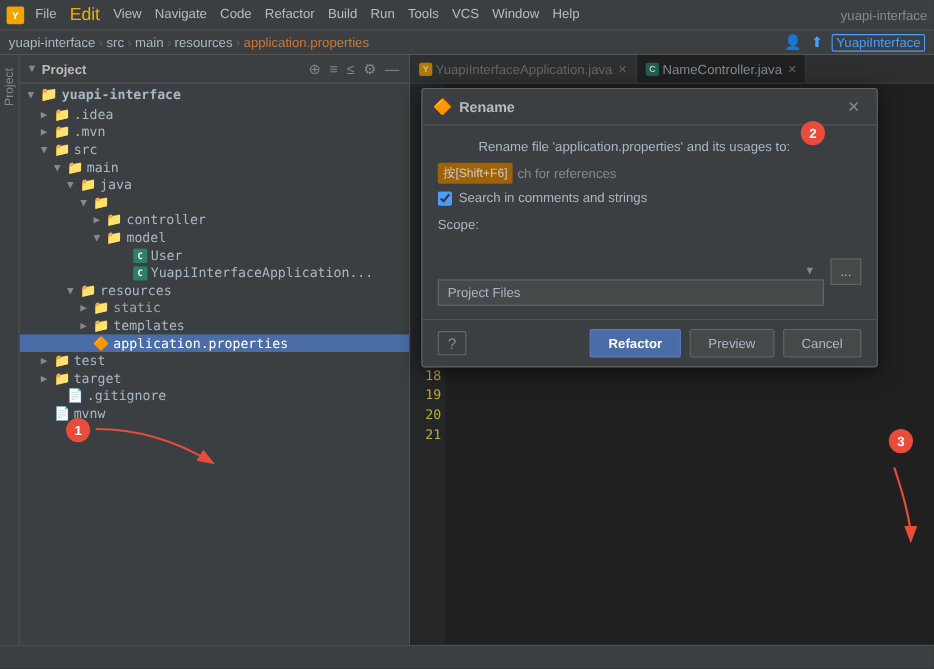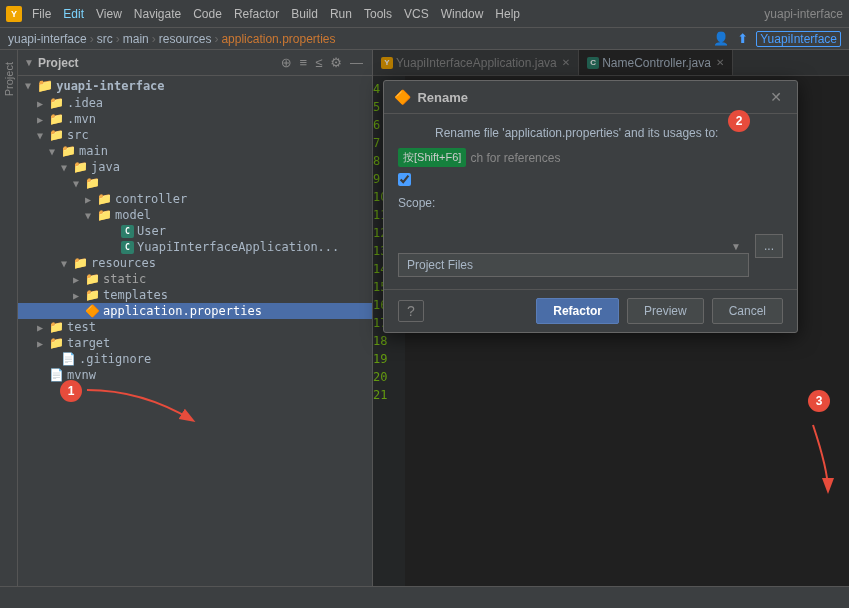--- a/index.html
+++ b/index.html
@@ -11,21 +11,21 @@
     ::-webkit-scrollbar-track { background: #3c3f41; }
     ::-webkit-scrollbar-thumb { background: #555; border-radius: 4px; }
   </style>
 </head>
 <body>
 
 <div style="background:#3c3f41; height:28px; display:flex; align-items:center; padding:0 6px; border-bottom:1px solid #555; gap:4px;">
   <div style="width:16px;height:16px;background:#f0a500;border-radius:2px;display:flex;align-items:center;justify-content:center;font-size:9px;color:#fff;font-weight:bold;">Y</div>
   <div style="display:flex;gap:0;">
     <span style="padding:2px 6px;color:#bbbbbb;cursor:pointer;font-size:12px;">File</span>
-    <span style="padding:2px 6px;color:#7dd3fc;cursor:pointer;font-size:12px;">Edit</span>
+    <span style="padding:2px 6px;color:#eab308;cursor:pointer;font-size:16px;">Edit</span>
     <span style="padding:2px 6px;color:#bbbbbb;cursor:pointer;font-size:12px;">View</span>
     <span style="padding:2px 6px;color:#bbbbbb;cursor:pointer;font-size:12px;">Navigate</span>
     <span style="padding:2px 6px;color:#bbbbbb;cursor:pointer;font-size:12px;">Code</span>
     <span style="padding:2px 6px;color:#bbbbbb;cursor:pointer;font-size:12px;">Refactor</span>
     <span style="padding:2px 6px;color:#bbbbbb;cursor:pointer;font-size:12px;">Build</span>
     <span style="padding:2px 6px;color:#bbbbbb;cursor:pointer;font-size:12px;">Run</span>
     <span style="padding:2px 6px;color:#bbbbbb;cursor:pointer;font-size:12px;">Tools</span>
     <span style="padding:2px 6px;color:#bbbbbb;cursor:pointer;font-size:12px;">VCS</span>
     <span style="padding:2px 6px;color:#bbbbbb;cursor:pointer;font-size:12px;">Window</span>
     <span style="padding:2px 6px;color:#bbbbbb;cursor:pointer;font-size:12px;">Help</span>
@@ -226,21 +226,21 @@
         <span style="color:#888; font-size:10px; margin-left:2px; cursor:pointer;">✕</span>
       </div>
       <div style="display:flex; align-items:center; padding:0 8px; gap:3px; cursor:pointer; font-size:12px; color:#a9b7c6; border-right:1px solid #555; background:#2b2b2b;">
         <span style="background:#2d7e6a; color:white; border-radius:2px; width:12px; height:12px; display:inline-flex; align-items:center; justify-content:center; font-size:8px; font-weight:bold;">C</span>
         <span>NameController.java</span>
         <span style="color:#888; font-size:10px; margin-left:2px; cursor:pointer;">✕</span>
       </div>
     </div>
 
     <div style="flex:1; display:flex; overflow:hidden;">
-      <div style="width:32px; background:#313335; padding:4px 4px 4px 0; font-size:12px; color:#84cc16; font-family:monospace; line-height:18px; user-select:none;">
+      <div style="width:32px; background:#313335; text-align:right; padding:4px 4px 4px 0; font-size:12px; color:#fde047; font-family:monospace; line-height:18px; user-select:none;">
         <div>4</div>
           <div>5</div>
           <div>6</div>
           <div>7</div>
           <div>8</div>
           <div>9</div>
           <div>10</div>
           <div>11</div>
           <div>12</div>
           <div>13</div>
@@ -284,26 +284,27 @@
             <span style="font-size:13px; color:#bbbbbb; font-weight:bold;">Rename</span>
           </div>
           <span style="color:#888; cursor:pointer; font-size:14px; padding:1px 5px; border-radius:2px;">✕</span>
         </div>
 
         <div style="padding:12px 14px;">
           <div style="font-size:12px; color:#a9b7c6; margin-bottom:8px;margin-left:37px;">Rename file 'application.properties' and its usages to:</div>
           
           
           <div style="display:flex; align-items:center; gap:4px; margin-bottom:6px; font-size:12px; color:#888;">
-            <span style="background:#15803d; padding:2px 5px; border-radius:2px; color:#ccc; font-size:11px;">按[Shift+F6]</span>
+            <span style="background:#a16207; padding:2px 5px; border-radius:2px; color:#ccc; font-size:11px;">按[Shift+F6]</span>
             <span>ch for references</span>
           </div>
           
           <div style="display:flex; align-items:center; gap:6px; margin-bottom:10px;">
             <input type="checkbox" checked="" style="width: 13px; height: 13px; accent-color: rgb(74, 158, 255);">
+            <span style="font-size:12px; color:#a9b7c6;">Search in comments and strings</span>
           </div>
           
           <div>
             <div style="font-size:12px; color:#a9b7c6; margin-bottom:5px;">Scope:</div>
             <div style="display:flex; align-items:center; gap:6px;">
               <div style="position:relative; flex:1;">
                 <select style="width:100%; background:#45494a; border:1px solid #666; color:#a9b7c6; padding:4px 24px 4px 8px; font-size:12px; outline:none; cursor:pointer; appearance:none;margin-top:38px;">
                   <option>Project Files</option>
                   <option>Module Files</option>
                   <option>All Places</option>

